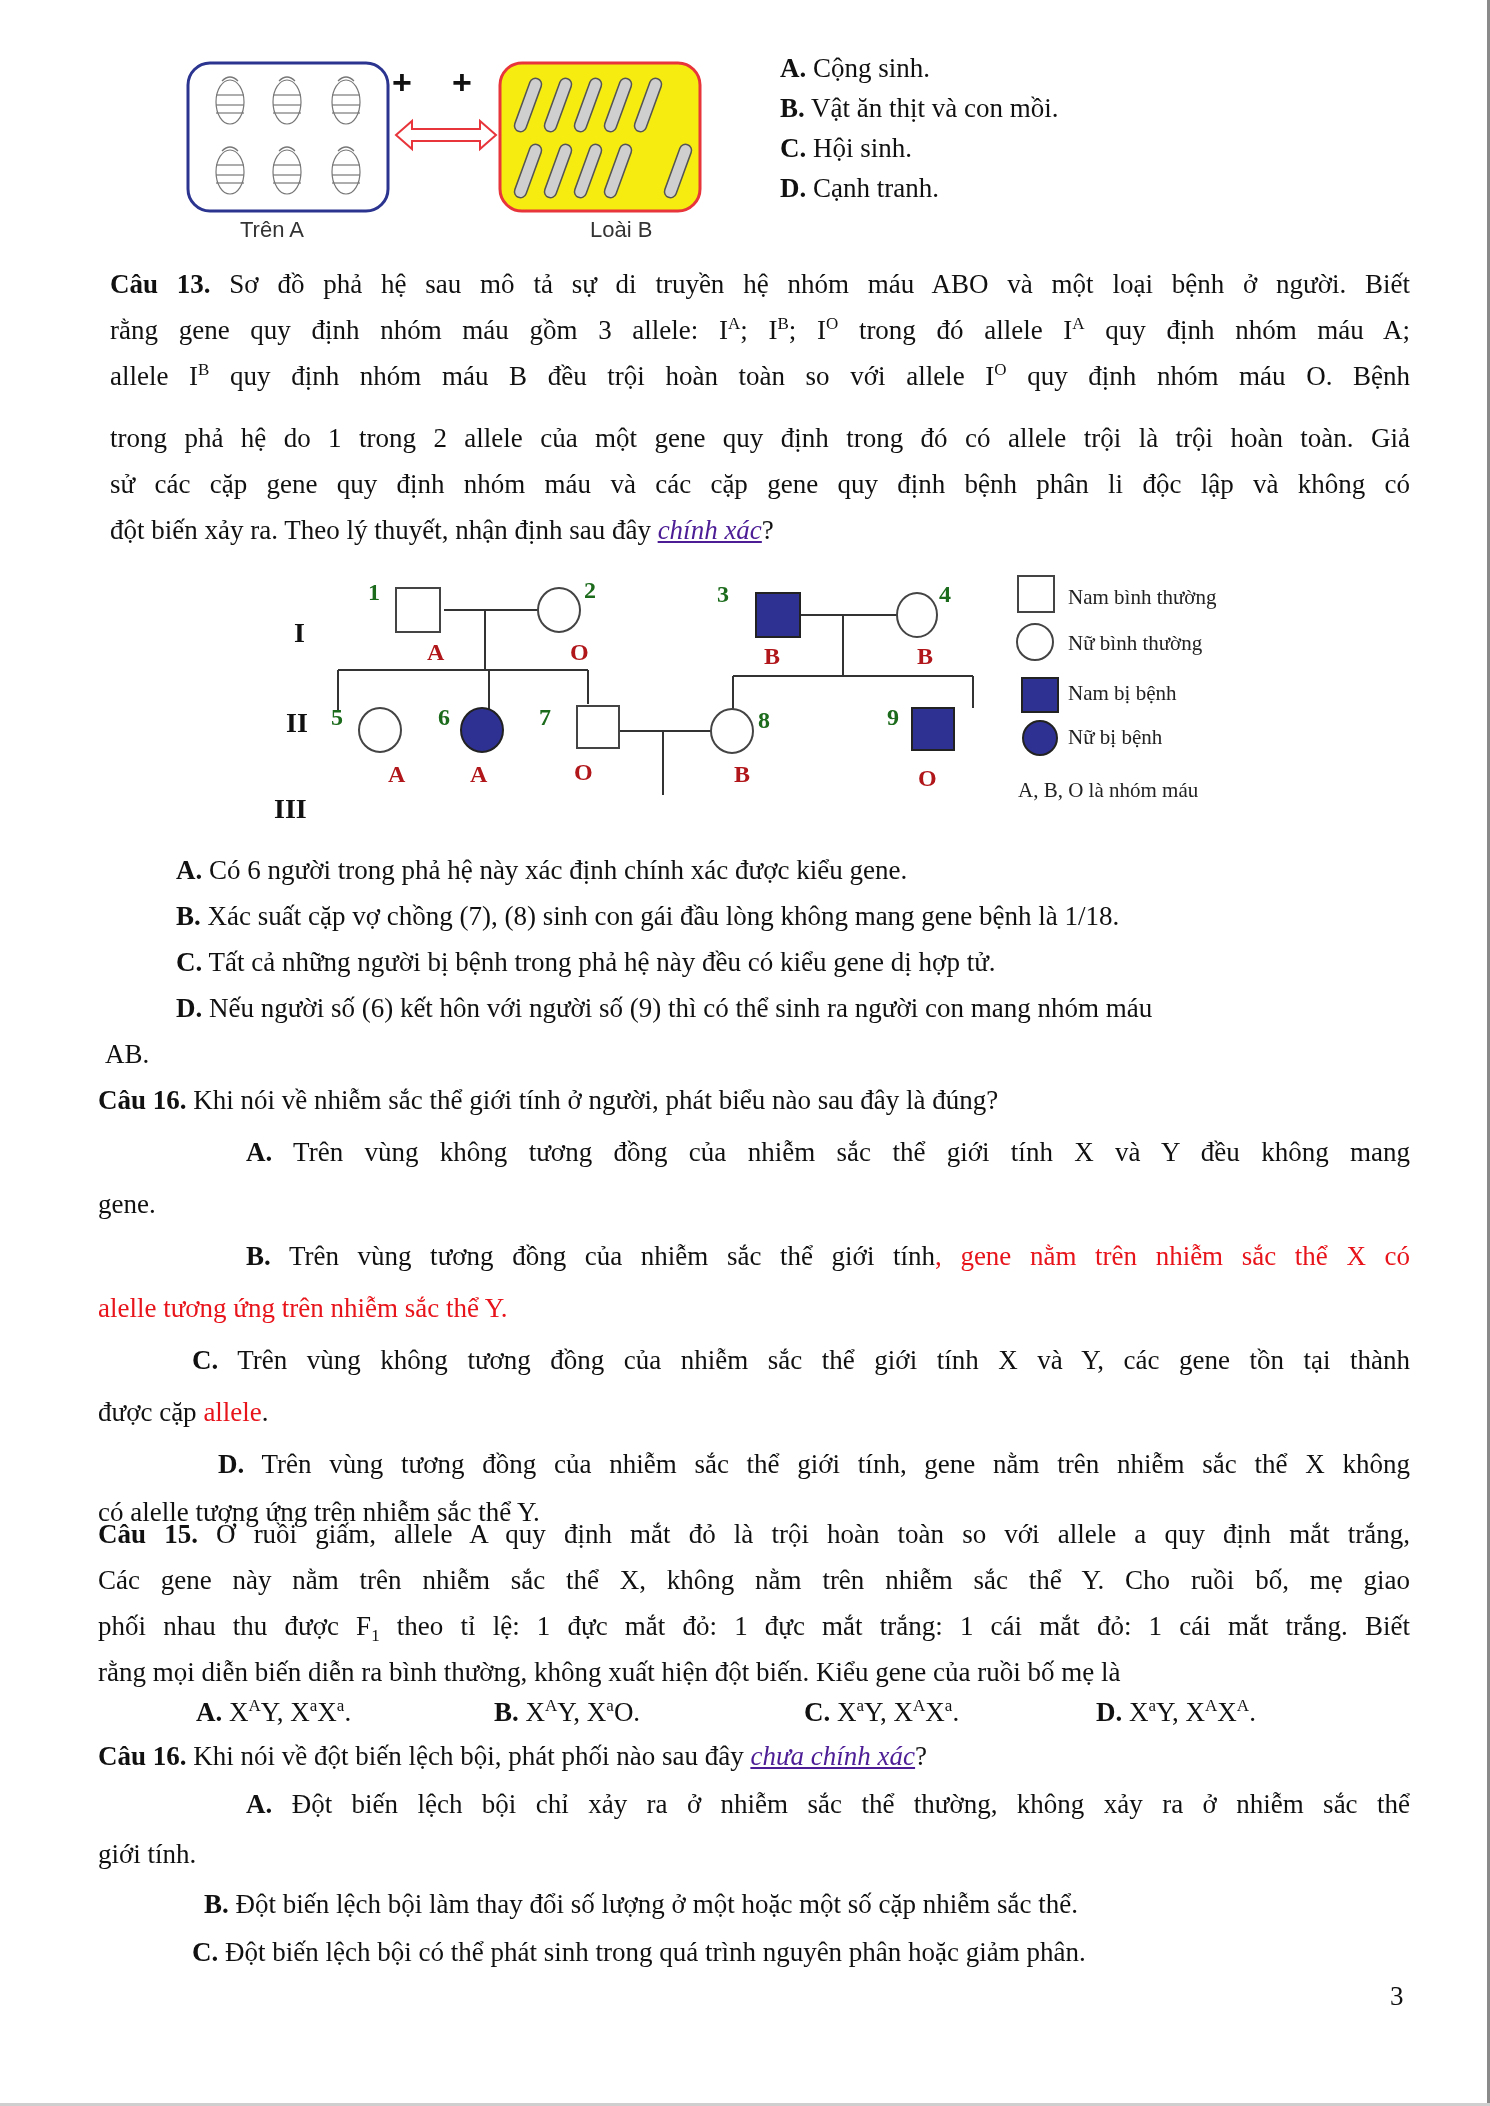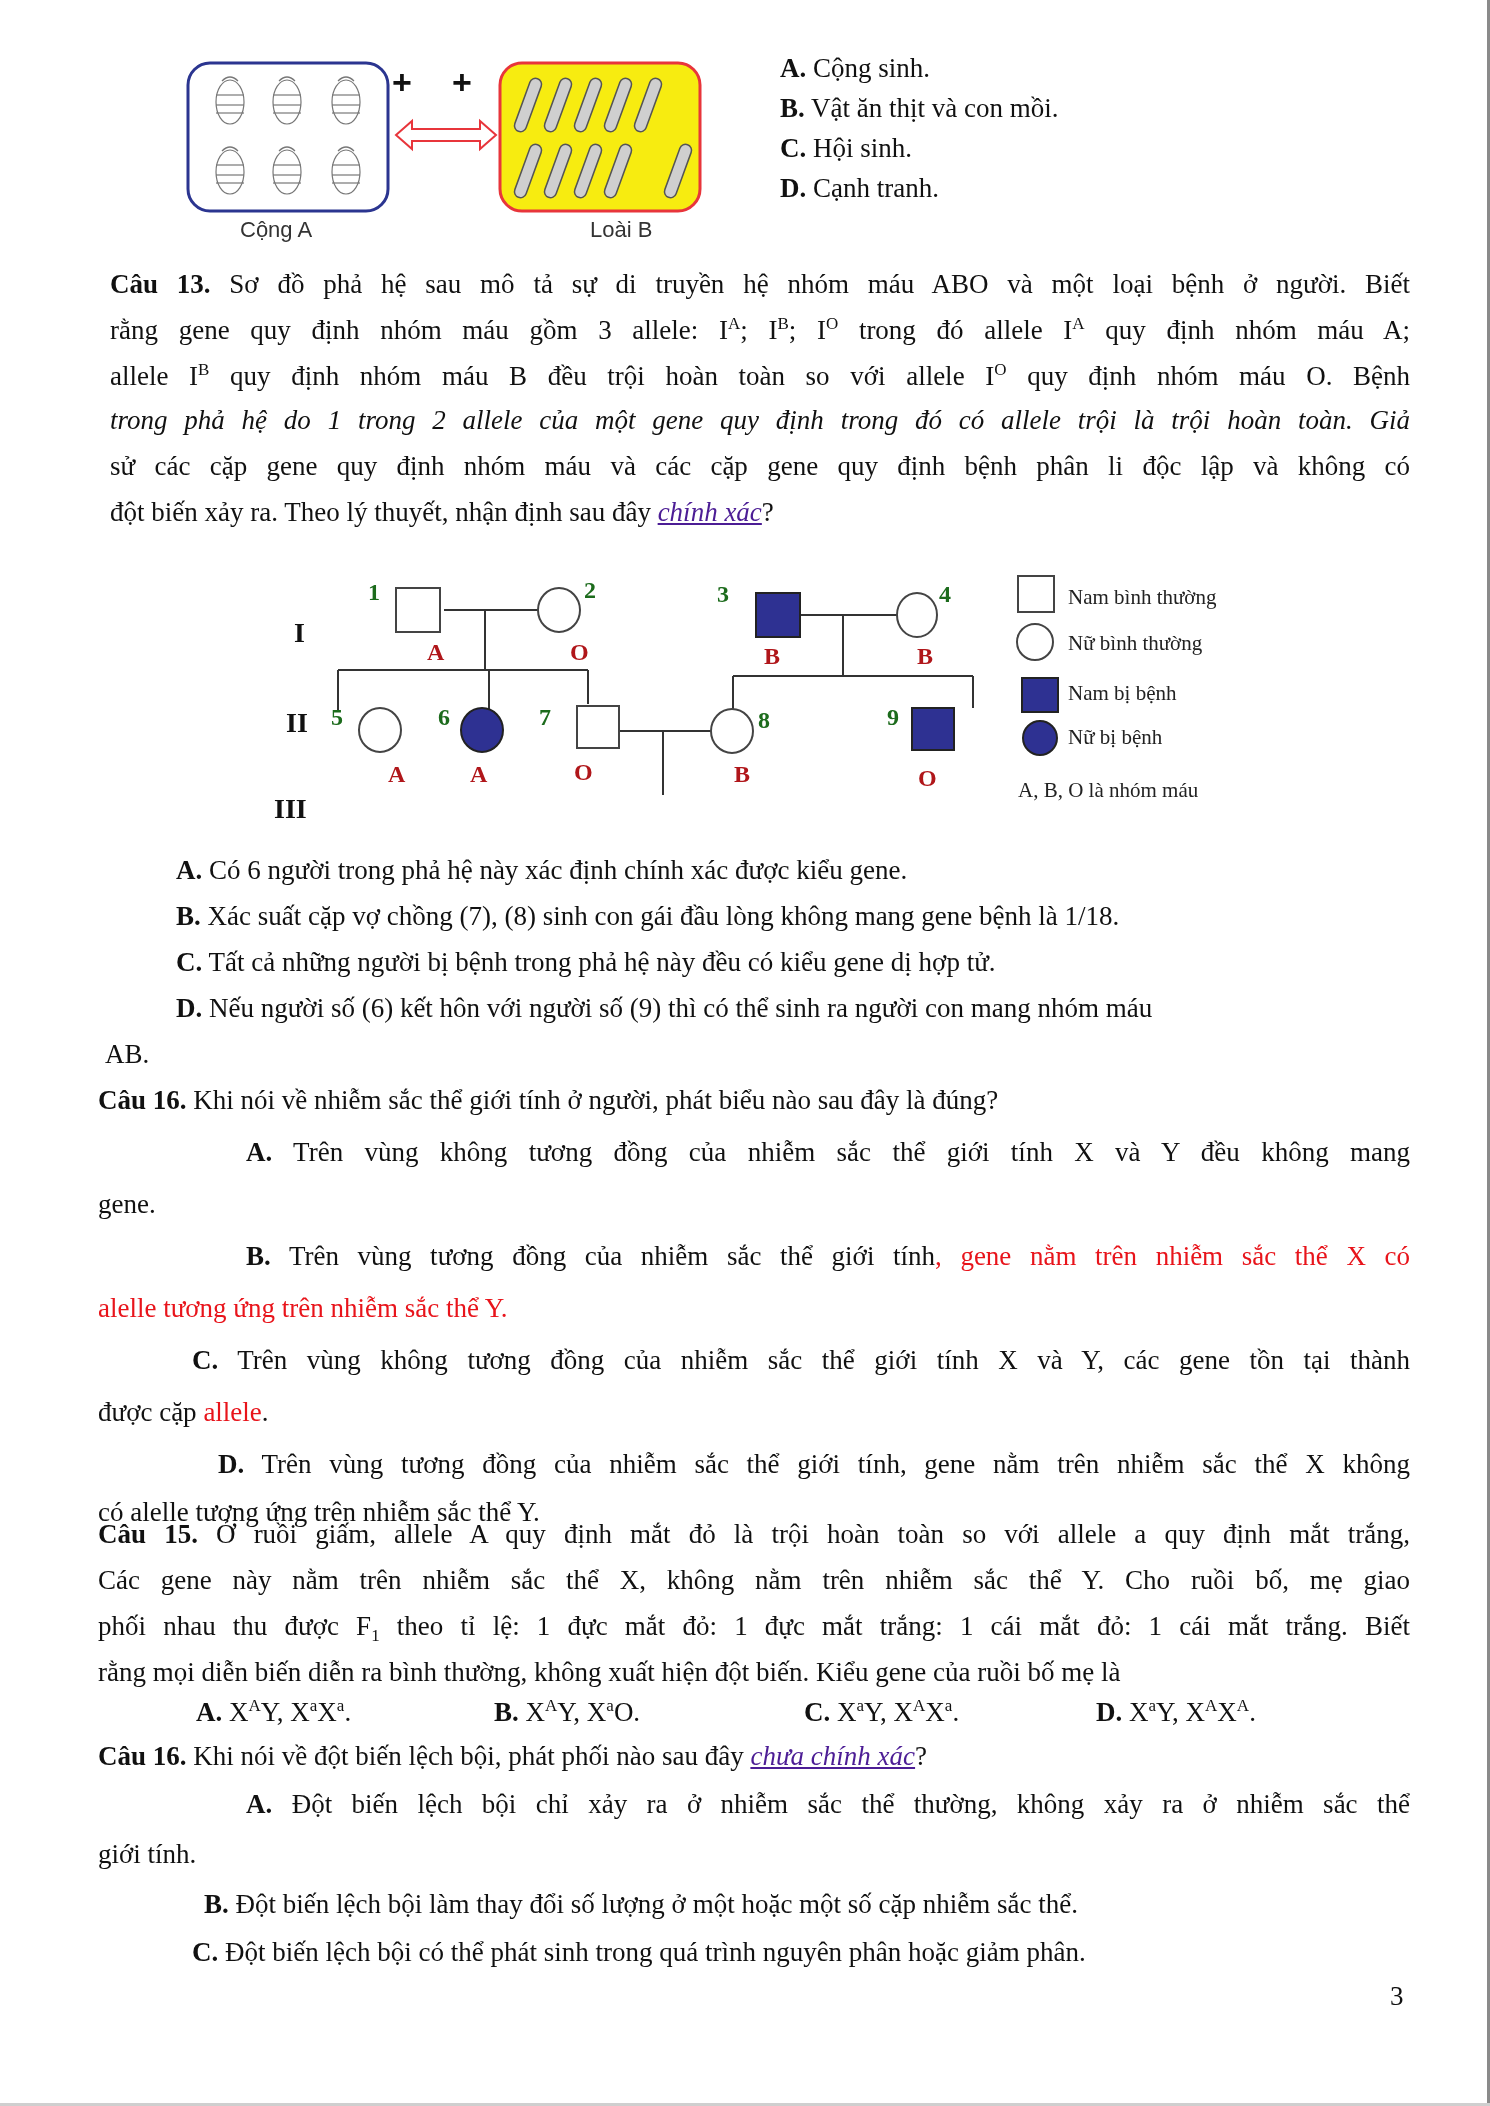--- a/index.html
+++ b/index.html
@@ -86,36 +86,36 @@
       <rect x="492" y="22" width="12" height="56" rx="6" transform="rotate(20 498 50)"></rect>
       <rect x="372" y="88" width="12" height="56" rx="6" transform="rotate(20 378 116)"></rect>
       <rect x="402" y="88" width="12" height="56" rx="6" transform="rotate(20 408 116)"></rect>
       <rect x="432" y="88" width="12" height="56" rx="6" transform="rotate(20 438 116)"></rect>
       <rect x="462" y="88" width="12" height="56" rx="6" transform="rotate(20 468 116)"></rect>
       <rect x="522" y="88" width="12" height="56" rx="6" transform="rotate(20 528 116)"></rect>
     </g>
   </svg>
   <div class="abs" style="left:242px;top:8px;font:bold 34px 'Liberation Sans',sans-serif;">+</div>
   <div class="abs" style="left:302px;top:8px;font:bold 34px 'Liberation Sans',sans-serif;">+</div>
-  <div class="abs loai-label" style="left:90px;top:162px;">Cộng A</div>
+  <div class="abs loai-label" style="left:90px;top:162px;">Trên A</div>
   <div class="abs loai-label" style="left:440px;top:162px;">Loài B</div>
 </div>
 
 <div class="abs" style="left:780px;top:48px;">
   <div class="txt"><span class="b">A.</span><span> Cộng sinh.</span></div>
   <div class="txt"><span class="b">B.</span><span> Vật ăn thịt và con mồi.</span></div>
   <div class="txt"><span class="b">C.</span><span> Hội sinh.</span></div>
   <div class="txt"><span class="b">D.</span><span> Cạnh tranh.</span></div>
 </div>
 
 <div class="abs" style="left:110px;top:264px;width:1300px;">
   <div class="txt just"><span class="b">Câu 13.</span><span> Sơ đồ phả hệ sau mô tả sự di truyền hệ nhóm máu ABO và một loại bệnh ở người. Biết</span></div>
   <div class="txt just" style="margin-top:6px;"><span>rằng gene quy định nhóm máu gồm 3 allele: I</span><sup>A</sup><span>; I</span><sup>B</sup><span>; I</span><sup>O</sup><span> trong đó allele I</span><sup>A</sup><span> quy định nhóm máu A;</span></div>
   <div class="txt just" style="margin-top:6px;"><span>allele I</span><sup>B</sup><span> quy định nhóm máu B đều trội hoàn toàn so với allele I</span><sup>O</sup><span> quy định nhóm máu O. Bệnh</span></div>
-  <div class="txt just" style="margin-top:4px;font-style:italic;"><span>trong phả hệ do 1 trong 2 allele của một gene quy định trong đó có allele trội là trội hoàn toàn. Giả</span></div>
+  <div class="txt just" style="margin-top:22px;"><span>trong phả hệ do 1 trong 2 allele của một gene quy định trong đó có allele trội là trội hoàn toàn. Giả</span></div>
   <div class="txt just" style="margin-top:6px;"><span>sử các cặp gene quy định nhóm máu và các cặp gene quy định bệnh phân li độc lập và không có</span></div>
   <div class="txt" style="margin-top:6px;"><span>đột biến xảy ra. Theo lý thuyết, nhận định sau đây </span><span class="redu">chính xác</span><span>?</span></div>
 </div>
 
 <svg class="abs" style="left:0;top:560px;" width="1490" height="270">
   <g>
     <text class="svgtext-gen" x="294" y="82">I</text>
     <text class="svgtext-gen" x="286" y="172">II</text>
     <text class="svgtext-gen" x="274" y="258">III</text>
   </g>

